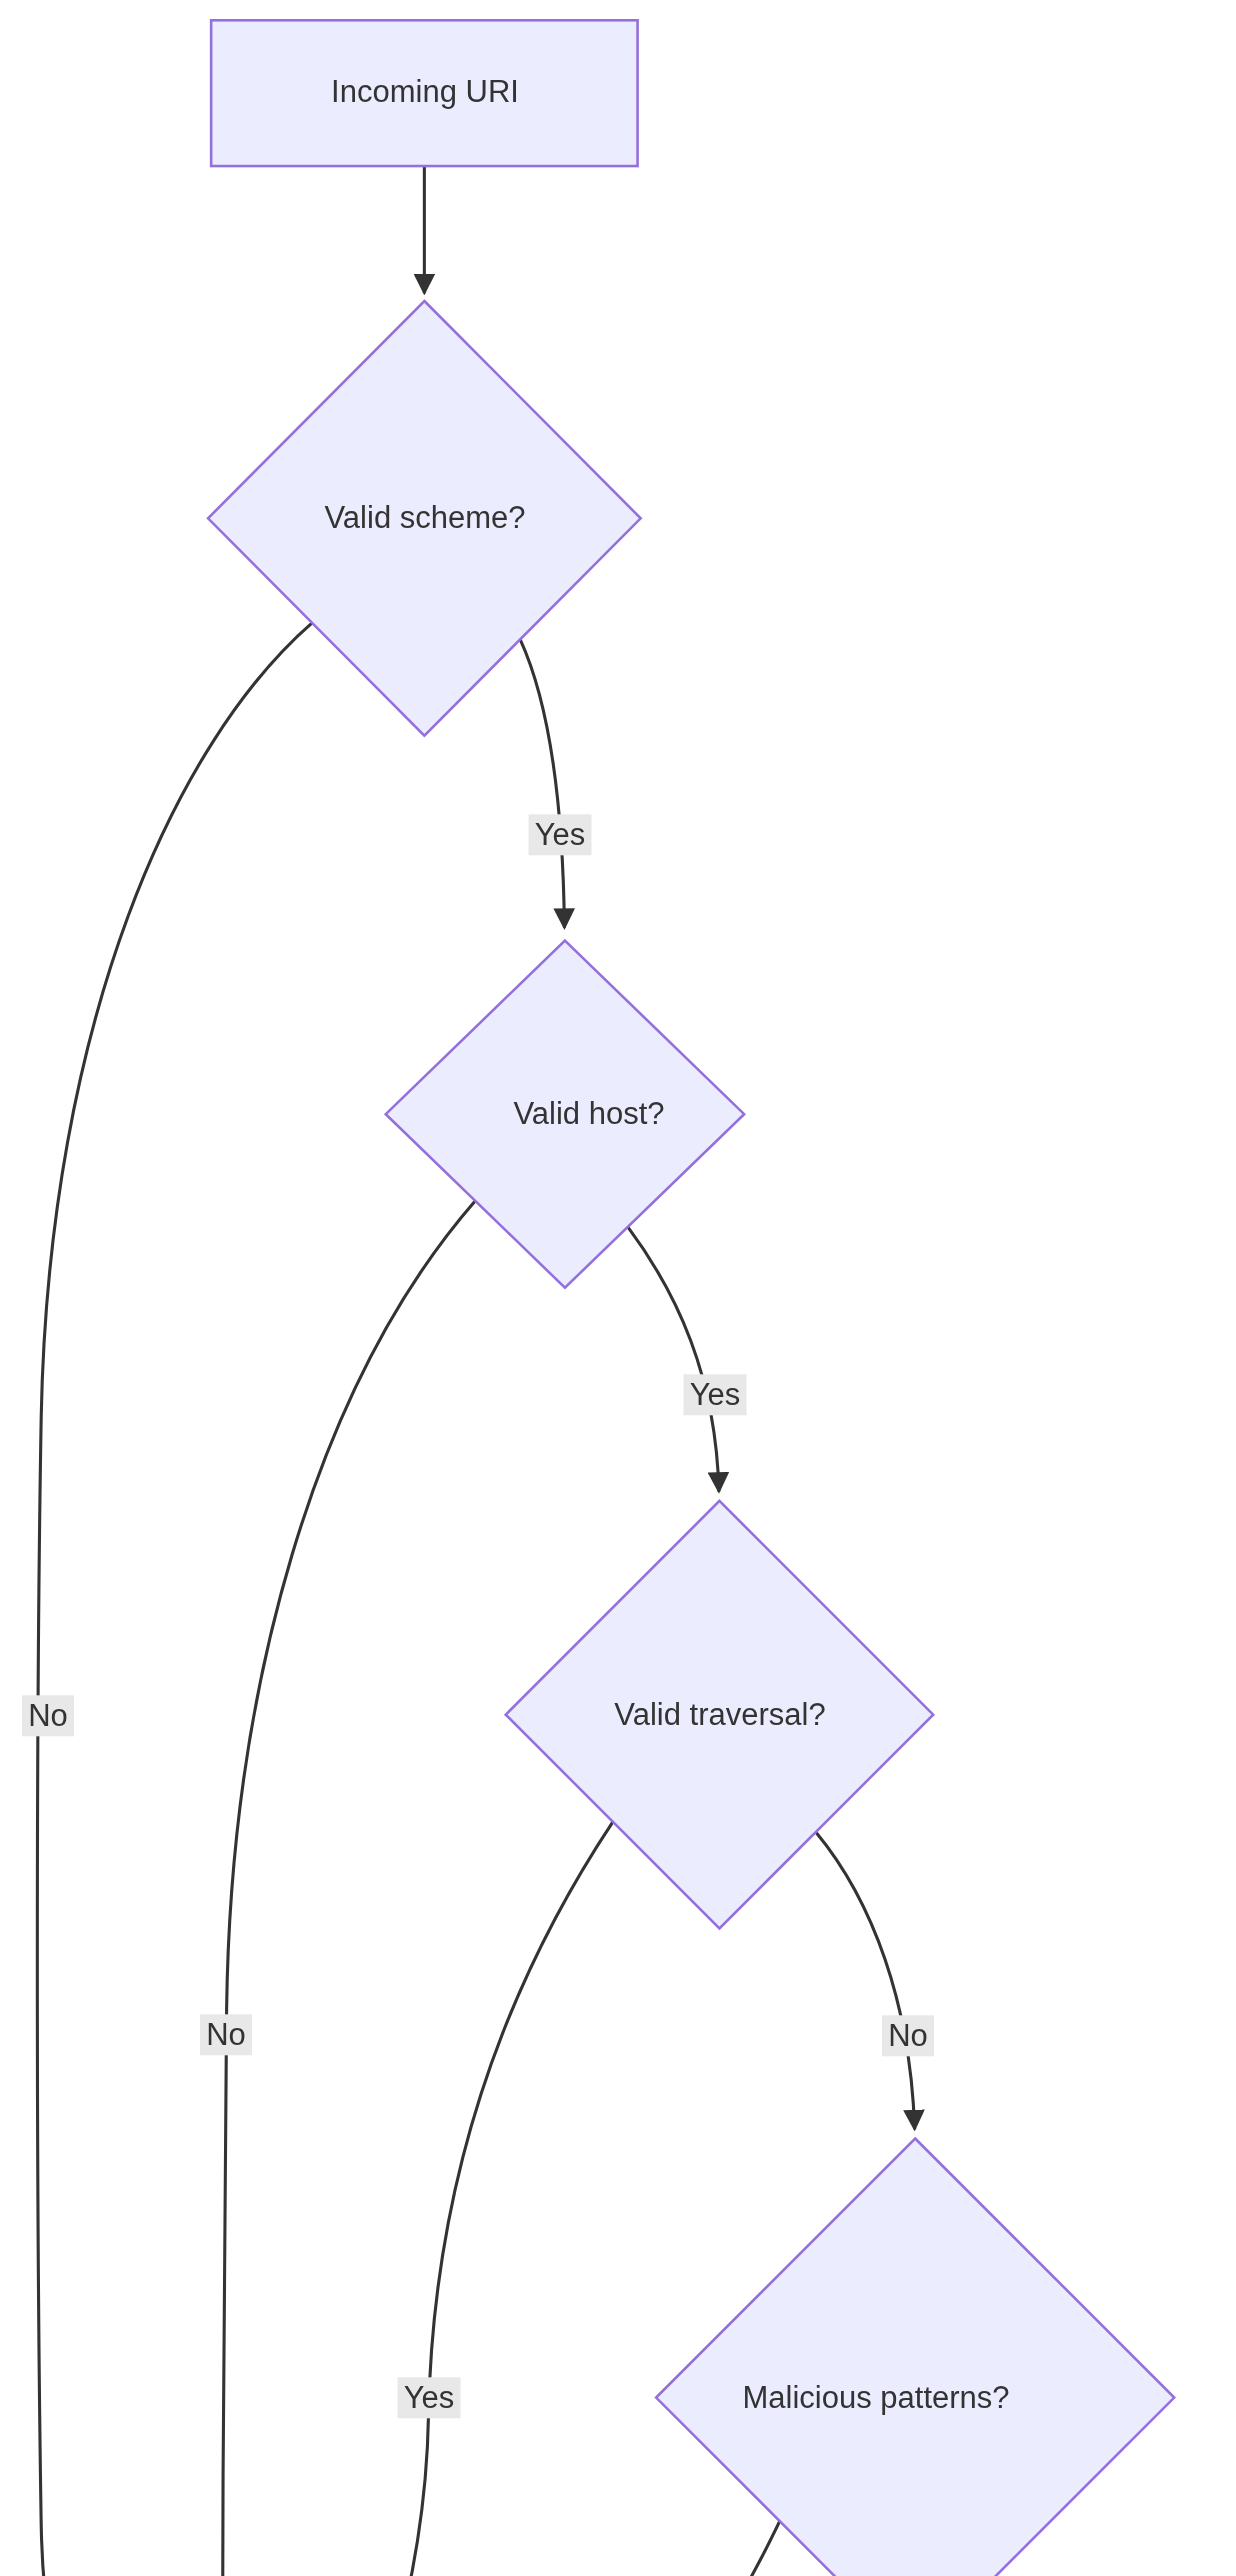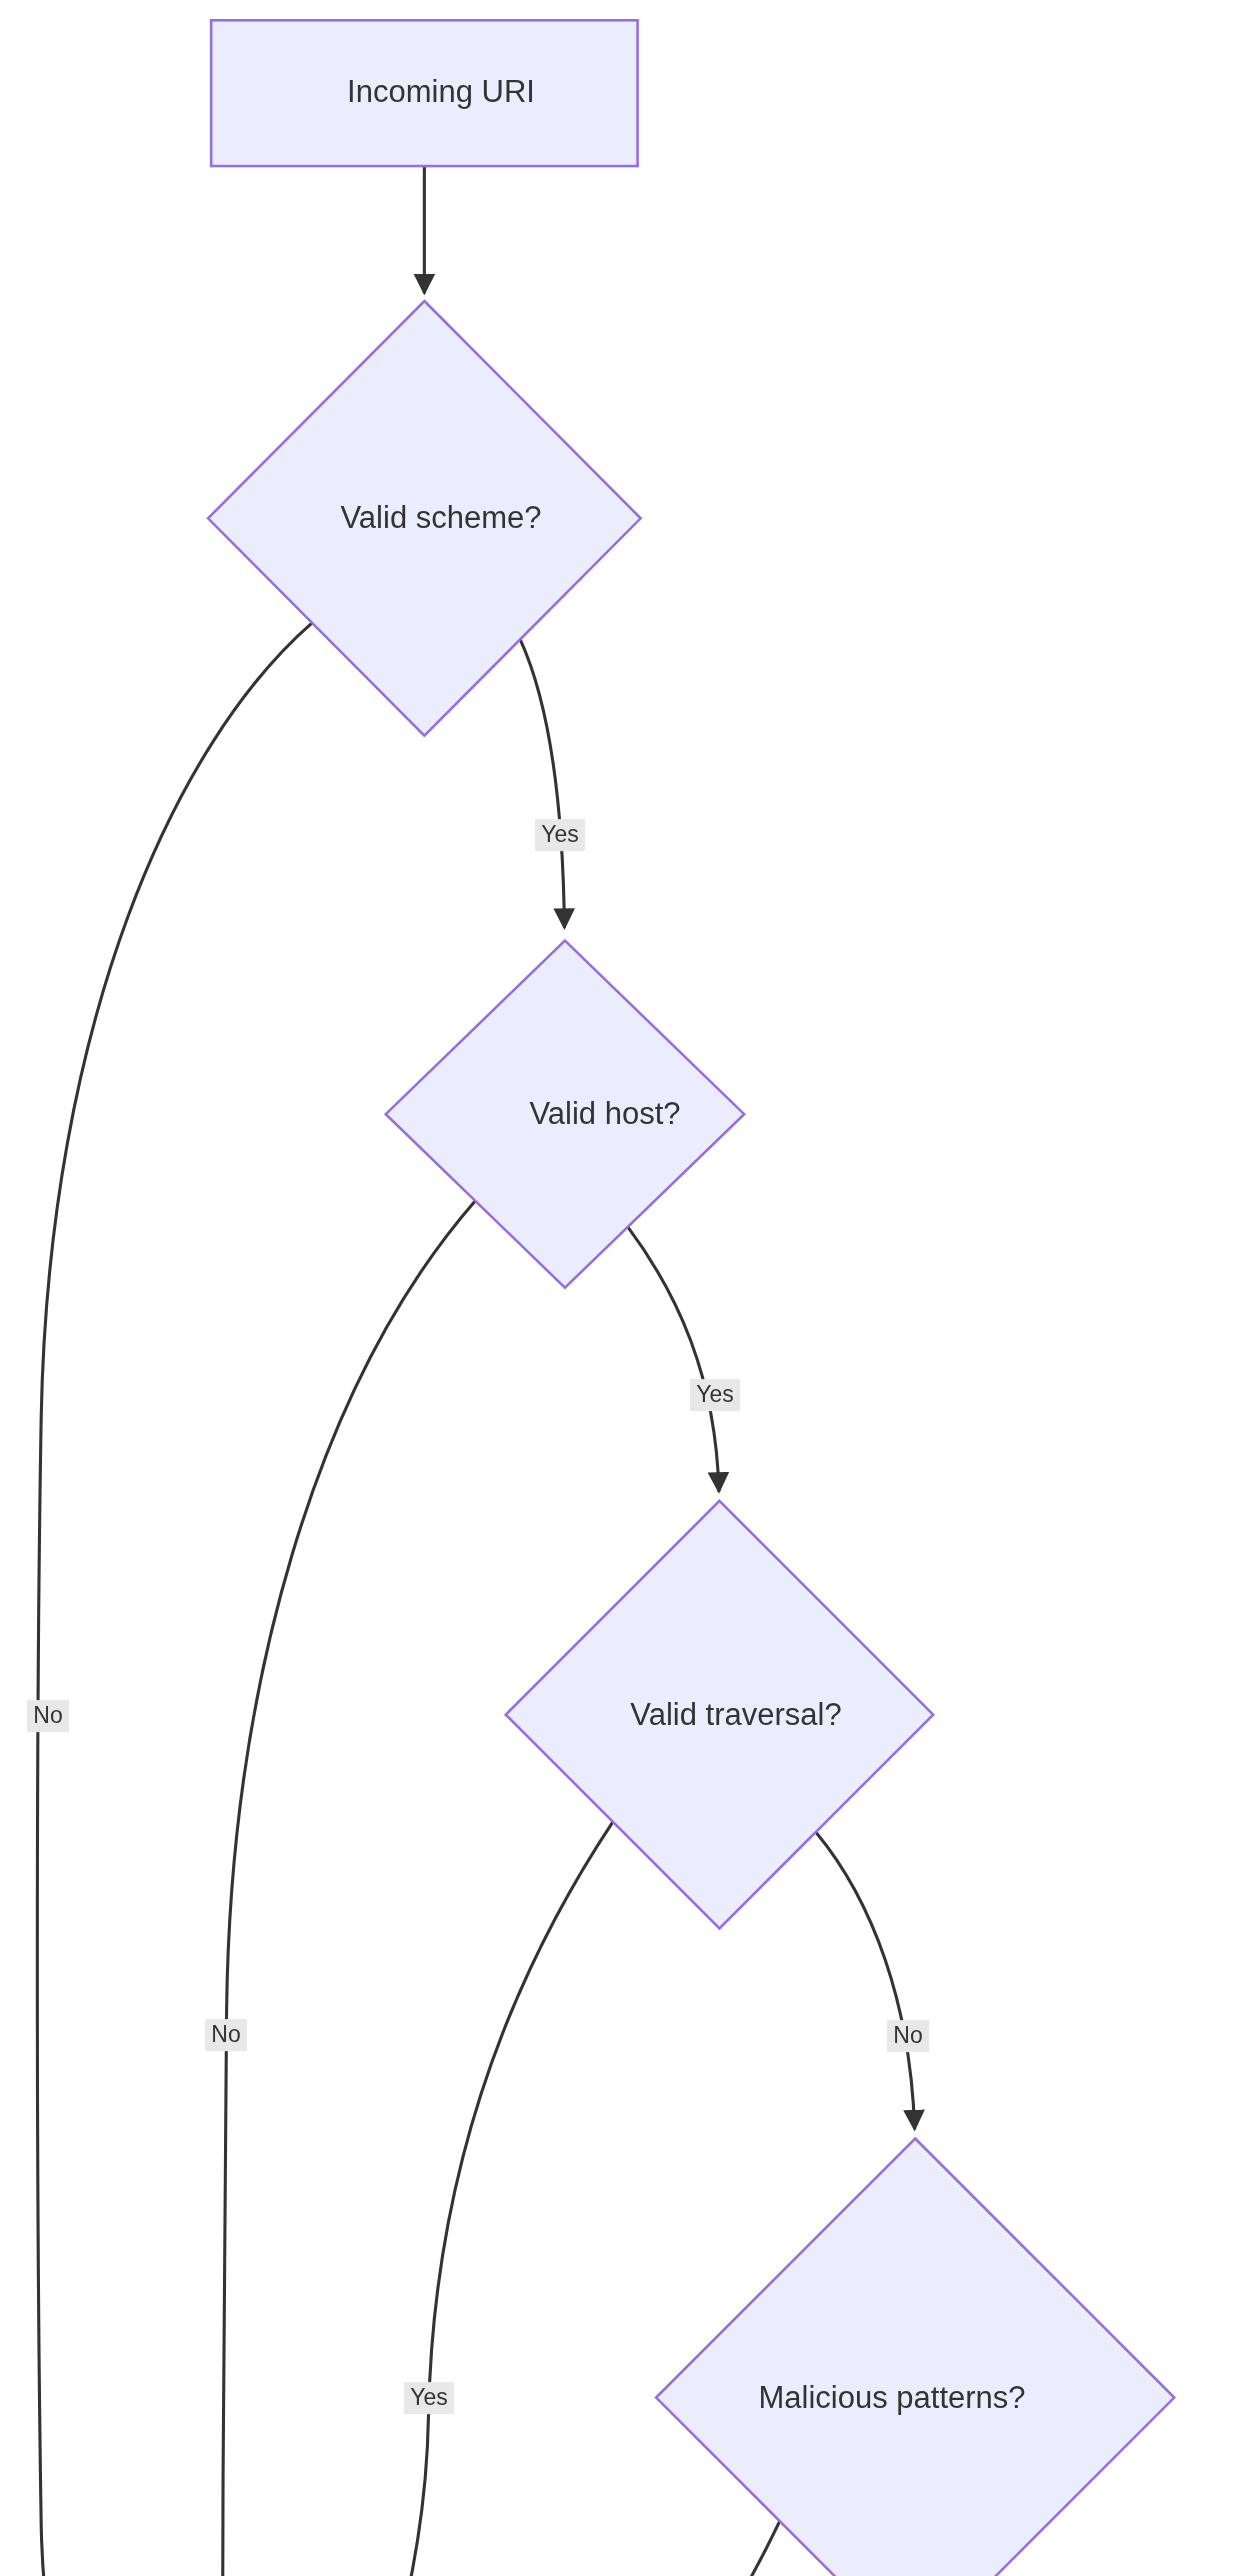--- a/index.html
+++ b/index.html
@@ -37,26 +37,25 @@
     stroke-width: 5;
   }
   .node-label {
     position: absolute;
     transform: translate(-50%, -50%);
     font-size: 31px;
     color: var(--text);
     white-space: nowrap;
     text-align: center;
     line-height: 1.2;
-    margin-left: 16px;
   }
   .edge-label {
     position: absolute;
     transform: translate(-50%, -50%);
-    font-size: 23px;
+    font-size: 31px;
     color: var(--text);
     background: var(--label-bg);
     padding: 2.1px 6.2px;
     white-space: nowrap;
     line-height: 1.2;
   }
 </style>
 </head>
 <body>
 

